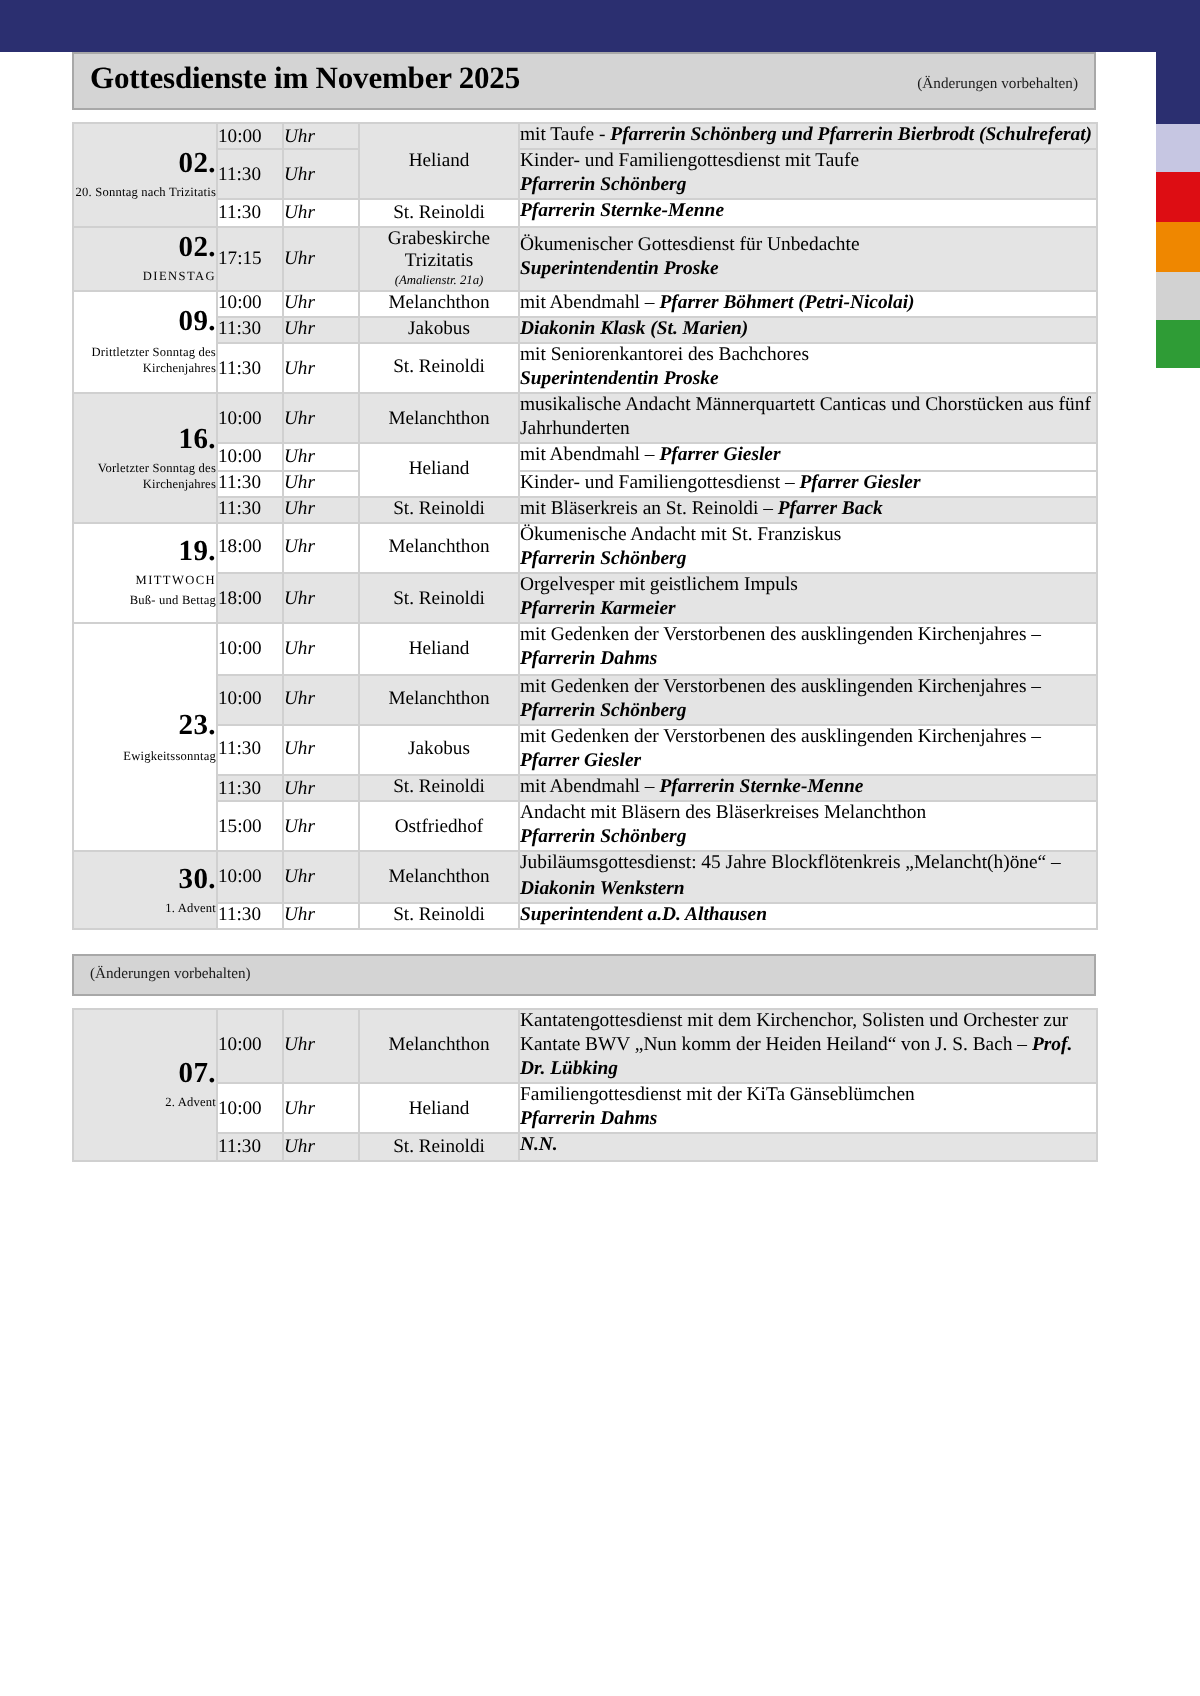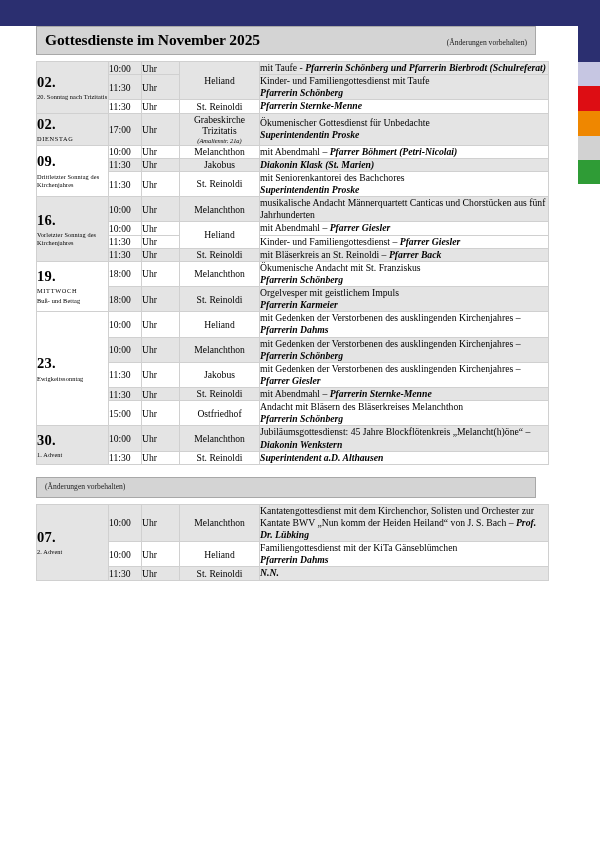--- a/index.html
+++ b/index.html
@@ -50,21 +50,21 @@
     width: 578px;
     height: 822px;
     background: #ffffff;
   }
 
   .section { margin: 0 0 0 0; }
 
   .section-title {
     background: #d4d4d4;
     border: 1px solid #a8a8a8;
-    margin: 0 42px 0 36px;
+    margin: 0 30px 0 36px;
     padding: 4px 8px 5px 8px;
     display: flex;
     align-items: baseline;
     justify-content: space-between;
     box-sizing: border-box;
   }
   .section-title .title-text {
     font-weight: bold;
     font-size: 15.5px;
     letter-spacing: -0.1px;
@@ -91,21 +91,21 @@
     padding: 0;
   }
 
   col.c-date { width: 72px; }
   col.c-time { width: 33px; }
   col.c-uhr  { width: 38px; }
   col.c-loc  { width: 80px; }
   col.c-desc { width: 289px; }
 
   .cell-date {
-    text-align: left;
+    text-align: right;
     padding: 4px 3px 5px 3px;
     line-height: 1.12;
   }
   .cell-date .day {
     font-weight: bold;
     font-size: 14.5px;
     display: block;
     letter-spacing: 0.2px;
   }
   .cell-date .sub {
@@ -124,20 +124,21 @@
 
   .cell-time {
     font-size: 9.6px;
     padding: 3px 0 3px 6px;
     white-space: nowrap;
   }
   .cell-uhr {
     font-size: 9.6px;
     padding: 3px 0 3px 4px;
     white-space: nowrap;
+    font-style: italic;
   }
   .cell-loc {
     font-size: 9.6px;
     text-align: center;
     padding: 3px 2px;
     line-height: 1.18;
   }
   .cell-loc .addr {
     display: block;
     font-size: 6.4px;
@@ -208,21 +209,21 @@
               <td class="cell-time plain">11:30</td>
               <td class="cell-uhr plain">Uhr</td>
               <td class="cell-loc plain" rowspan="1"><span>St. Reinoldi</span></td>
               <td class="cell-desc plain"><i>Pfarrerin Sternke-Menne</i></td>
             </tr>
             <tr>
               <td class="cell-date shaded" rowspan="1">
                 <span class="day">02.</span>
                 <span class="sub-caps">DIENSTAG</span>
               </td>
-              <td class="cell-time shaded">17:00</td>
+              <td class="cell-time shaded">17:15</td>
               <td class="cell-uhr shaded">Uhr</td>
               <td class="cell-loc shaded" rowspan="1"><span>Grabeskirche Trizitatis</span><span class="addr">(Amalienstr. 21a)</span></td>
               <td class="cell-desc shaded">Ökumenischer Gottesdienst für Unbedachte<br><i>Superintendentin Proske</i></td>
             </tr>
             <tr>
               <td class="cell-date plain" rowspan="3">
                 <span class="day">09.</span>
                 <span class="sub">Drittletzter Sonntag des Kirchenjahres</span>
               </td>
               <td class="cell-time plain">10:00</td>

